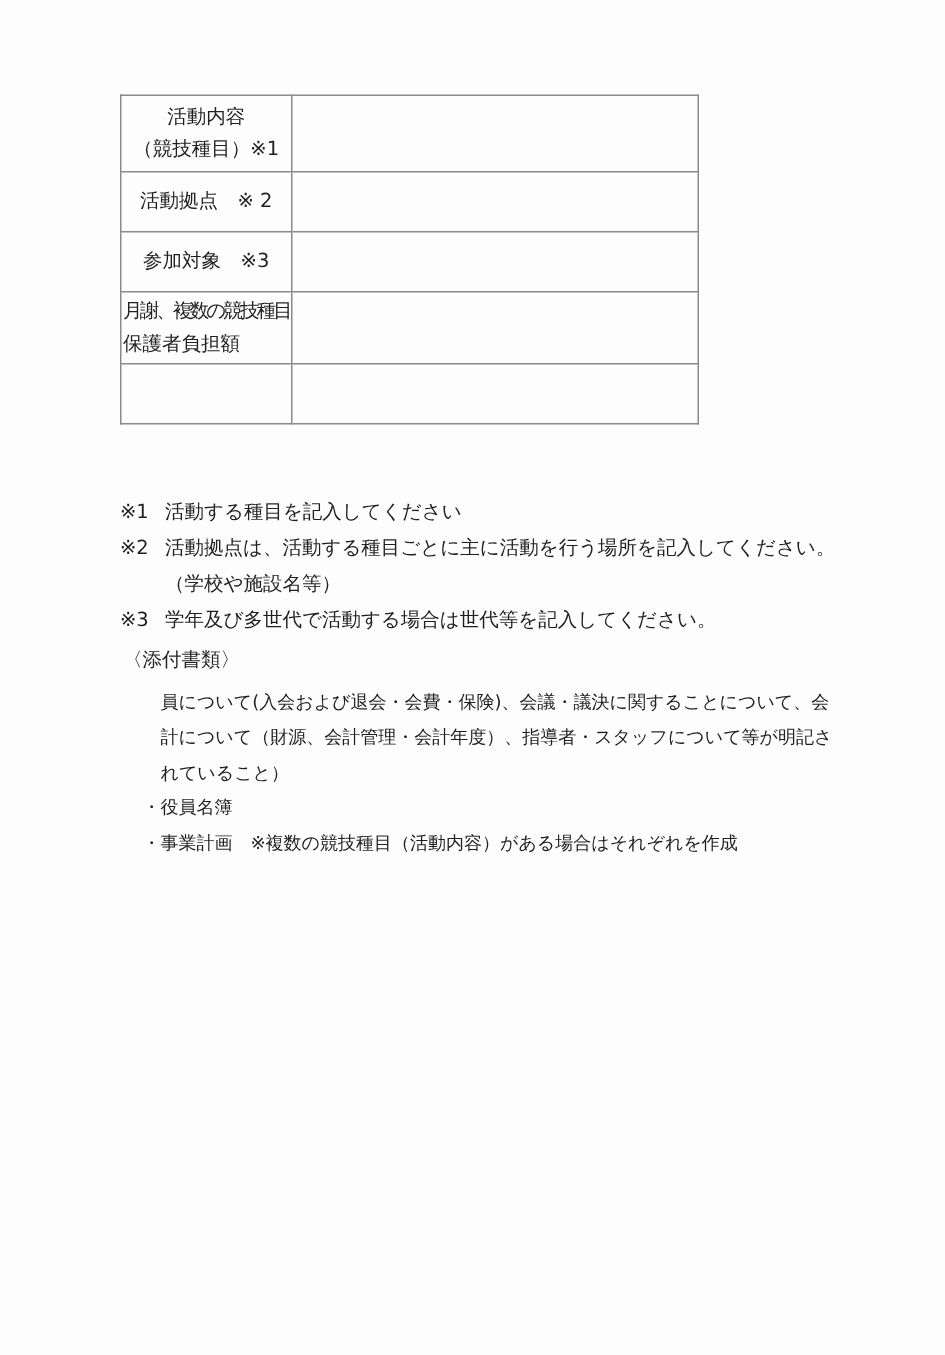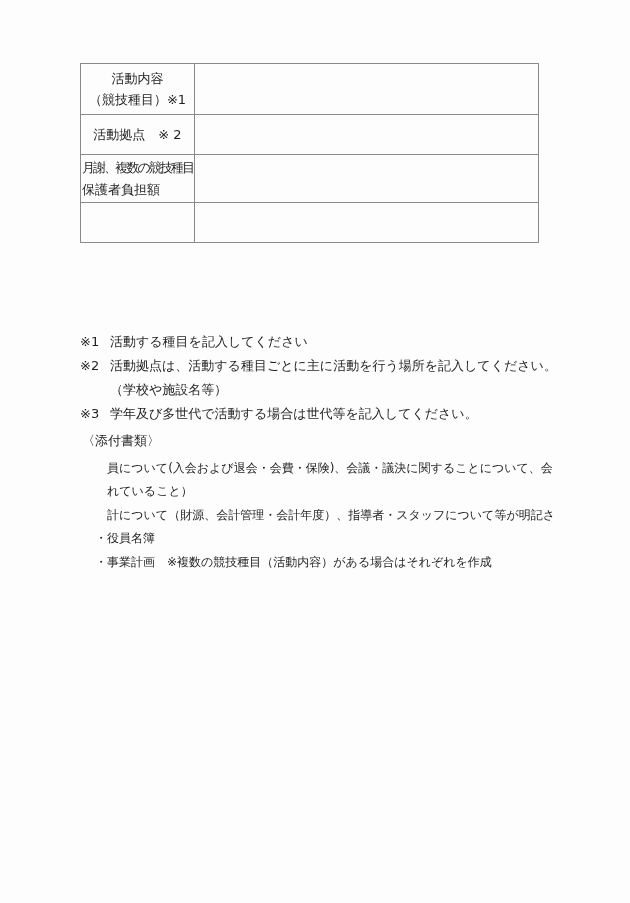--- a/index.html
+++ b/index.html
@@ -7,21 +7,21 @@
     position:relative;
     width:630px;height:903px;
     background:#fdfdfd;
     color:#1f1f1f;
     font-family:"DejaVu Sans","Liberation Sans",sans-serif;
     overflow:hidden;
   }
   
   .form-table{
     position:absolute;left:80px;top:63px;
-    width:459px;
+    width:386px;
     border-collapse:collapse;table-layout:fixed;
     border:1.5px solid #4d4d4d;
     padding-left:20px;
   }
   .form-table td{
     border:1px solid #8a8a8a;
     padding:0;vertical-align:middle;
     background:#fdfdfd;
   }
   td.lbl{width:113px;font-size:13px;line-height:21px;text-align:center;}
@@ -67,20 +67,26 @@
         <div>（競技種目）※1</div>
       </td>
       <td class="val"></td>
     </tr>
     <tr class="r2">
       <td class="lbl">
         <div>活動拠点　※ 2</div>
       </td>
       <td class="val"></td>
     </tr>
+    <tr class="r3">
+      <td class="lbl">
+        <div>参加対象　※3</div>
+      </td>
+      <td class="val"></td>
+    </tr>
     <tr class="r4">
       <td class="lbl left">
         <div class="tight">月謝、複数の競技種目</div>
         <div>保護者負担額</div>
       </td>
       <td class="val"></td>
     </tr>
     <tr class="r5">
       <td class="lbl"></td>
       <td class="val"></td>
@@ -103,24 +109,24 @@
     </div>
   </div>
 
   <div class="attach">
     <div class="heading">〈添付書類〉</div>
 
     <div class="item-line">
       <span>員について(入会および退会・会費・保険)、会議・議決に関することについて、会</span>
     </div>
     <div class="item-line">
-      <span>れていること）</span>
+      <span>計について（財源、会計管理・会計年度）、指導者・スタッフについて等が明記さ</span>
     </div>
     <div class="item-line">
-      <span>計について（財源、会計管理・会計年度）、指導者・スタッフについて等が明記さ</span>
+      <span>れていること）</span>
     </div>
 
     <div class="item-line">
       <span class="bullet">・</span><span>役員名簿</span>
     </div>
 
     <div class="item-line">
       <span class="bullet">・</span><span>事業計画　※複数の競技種目（活動内容）がある場合はそれぞれを作成</span>
     </div>
   </div>

